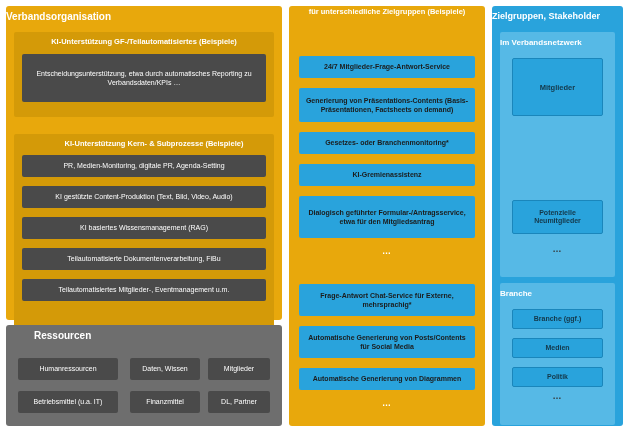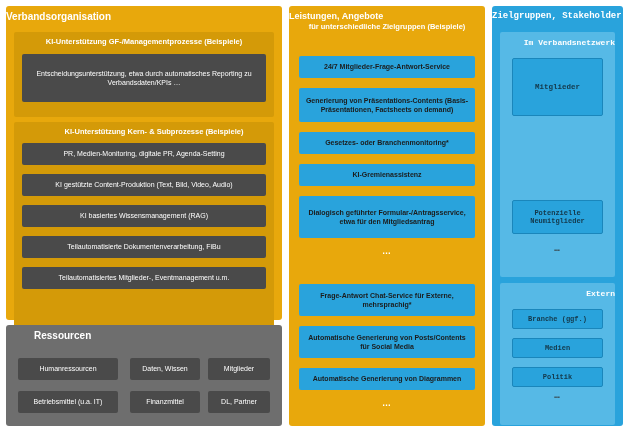--- a/index.html
+++ b/index.html
@@ -56,21 +56,21 @@
     border-radius: 2px;
   }
   #grp-gf {
     left: 8px;
     top: 26px;
     width: 260px;
     height: 85px;
   }
   #grp-kern {
     left: 8px;
-    top: 116px;
+    top: 128px;
     width: 260px;
     height: 236px;
     padding-left: 20px;
   }
   .group-label {
     text-align: center;
     font-size: 7.5px;
     font-weight: bold;
     color: #ffffff;
     padding-top: 5px;
@@ -161,21 +161,20 @@
   }
   .dots-dark { color: #333333; }
 
   
   #col-zielgruppen {
     left: 492px;
     top: 6px;
     width: 131px;
     height: 420px;
     background: #29a3dc;
-    font-family: Liberation Mono, monospace;
   }
   #col-zielgruppen .panel-title {
     font-size: 9px;
     padding-top: 5px;
     line-height: 1.2;
   }
   .sub-panel {
     position: absolute;
     box-sizing: border-box;
     background: #56b9e6;
@@ -187,21 +186,21 @@
     width: 115px;
     height: 245px;
   }
   #sub-extern {
     left: 8px;
     top: 277px;
     width: 115px;
     height: 142px;
   }
   .sub-title {
-    text-align: right;
+    text-align: left;
     font-size: 8px;
     font-weight: bold;
     color: #ffffff;
     padding-top: 6px;
   }
   .zg-item {
     position: absolute;
     box-sizing: border-box;
     background: #29a3dc;
     color: #14384a;
@@ -222,21 +221,21 @@
 </style>
 </head>
 <body>
 
 <div class="canvas">
 
   <div class="panel" id="col-verband">
     <div class="panel-title">Verbandsorganisation</div>
 
     <div class="group-box" id="grp-gf">
-      <div class="group-label">KI-Unterstützung GF-/Managementprozesse (Beispiele)</div>
+      <div class="group-label">KI-Unterstützung GF-/Teilautomatisiertes (Beispiele)</div>
       <div class="item tall" style="left:8px; top:22px; width:244px; height:48px;">Entscheidungsunterstützung, etwa durch automatisches Reporting zu Verbandsdaten/KPIs …</div>
     </div>
 
     <div class="group-box" id="grp-kern">
       <div class="group-label">KI-Unterstützung Kern- &amp; Subprozesse (Beispiele)</div>
       <div class="item" style="left:8px; top:21px; width:244px; height:22px;">PR, Medien-Monitoring, digitale PR, Agenda-Setting</div>
       <div class="item" style="left:8px; top:52px; width:244px; height:22px;">KI gestützte Content-Produktion (Text, Bild, Video, Audio)</div>
       <div class="item" style="left:8px; top:83px; width:244px; height:22px;">KI basiertes Wissensmanagement (RAG)</div>
       <div class="item" style="left:8px; top:114px; width:244px; height:22px;">Teilautomatisierte Dokumentenverarbeitung, FiBu</div>
       <div class="item" style="left:8px; top:145px; width:244px; height:22px;">Teilautomatisiertes Mitglieder-, Eventmanagement u.m.</div>
@@ -249,21 +248,20 @@
     <div class="res-item" style="left:12px; top:33px; width:100px; height:22px;">Humanressourcen</div>
     <div class="res-item" style="left:124px; top:33px; width:70px; height:22px;">Daten, Wissen</div>
     <div class="res-item" style="left:202px; top:33px; width:62px; height:22px;">Mitglieder</div>
 
     <div class="res-item" style="left:12px; top:66px; width:100px; height:22px;">Betriebsmittel (u.a. IT)</div>
     <div class="res-item" style="left:124px; top:66px; width:70px; height:22px;">Finanzmittel</div>
     <div class="res-item" style="left:202px; top:66px; width:62px; height:22px;">DL, Partner</div>
   </div>
 
   <div class="panel" id="col-leistungen">
-    <div class="panel-title">Leistungen, Angebote</div>
     <div class="panel-subtitle">für unterschiedliche Zielgruppen (Beispiele)</div>
 
     <div class="lb" style="left:10px; top:50px; width:176px; height:22px;">24/7 Mitglieder-Frage-Antwort-Service</div>
     <div class="lb" style="left:10px; top:82px; width:176px; height:34px;">Generierung von Präsentations-Contents (Basis-Präsentationen, Factsheets on demand)</div>
     <div class="lb" style="left:10px; top:126px; width:176px; height:22px;">Gesetzes- oder Branchenmonitoring*</div>
     <div class="lb" style="left:10px; top:158px; width:176px; height:22px;">KI-Gremienassistenz</div>
     <div class="lb" style="left:10px; top:190px; width:176px; height:42px;">Dialogisch geführter Formular-/Antragsservice, etwa für den Mitgliedsantrag</div>
 
     <div class="dots" style="left:10px; top:240px; width:176px;">…</div>
 
@@ -278,21 +276,21 @@
     <div class="panel-title">Zielgruppen, Stakeholder</div>
 
     <div class="sub-panel" id="sub-netzwerk">
       <div class="sub-title">Im Verbandsnetzwerk</div>
       <div class="zg-item big" style="left:12px; top:26px; width:91px; height:58px;">Mitglieder</div>
       <div class="zg-item" style="left:12px; top:168px; width:91px; height:34px;">Potenzielle Neumitglieder</div>
       <div class="dots dots-dark" style="left:12px; top:212px; width:91px;">…</div>
     </div>
 
     <div class="sub-panel" id="sub-extern">
-      <div class="sub-title">Extern</div>
+      <div class="sub-title">Branche</div>
       <div class="zg-item" style="left:12px; top:26px; width:91px; height:20px;">Branche (ggf.)</div>
       <div class="zg-item" style="left:12px; top:55px; width:91px; height:20px;">Medien</div>
       <div class="zg-item" style="left:12px; top:84px; width:91px; height:20px;">Politik</div>
       <div class="dots dots-dark" style="left:12px; top:108px; width:91px;">…</div>
     </div>
   </div>
 
 </div>
 
 </body></html>

